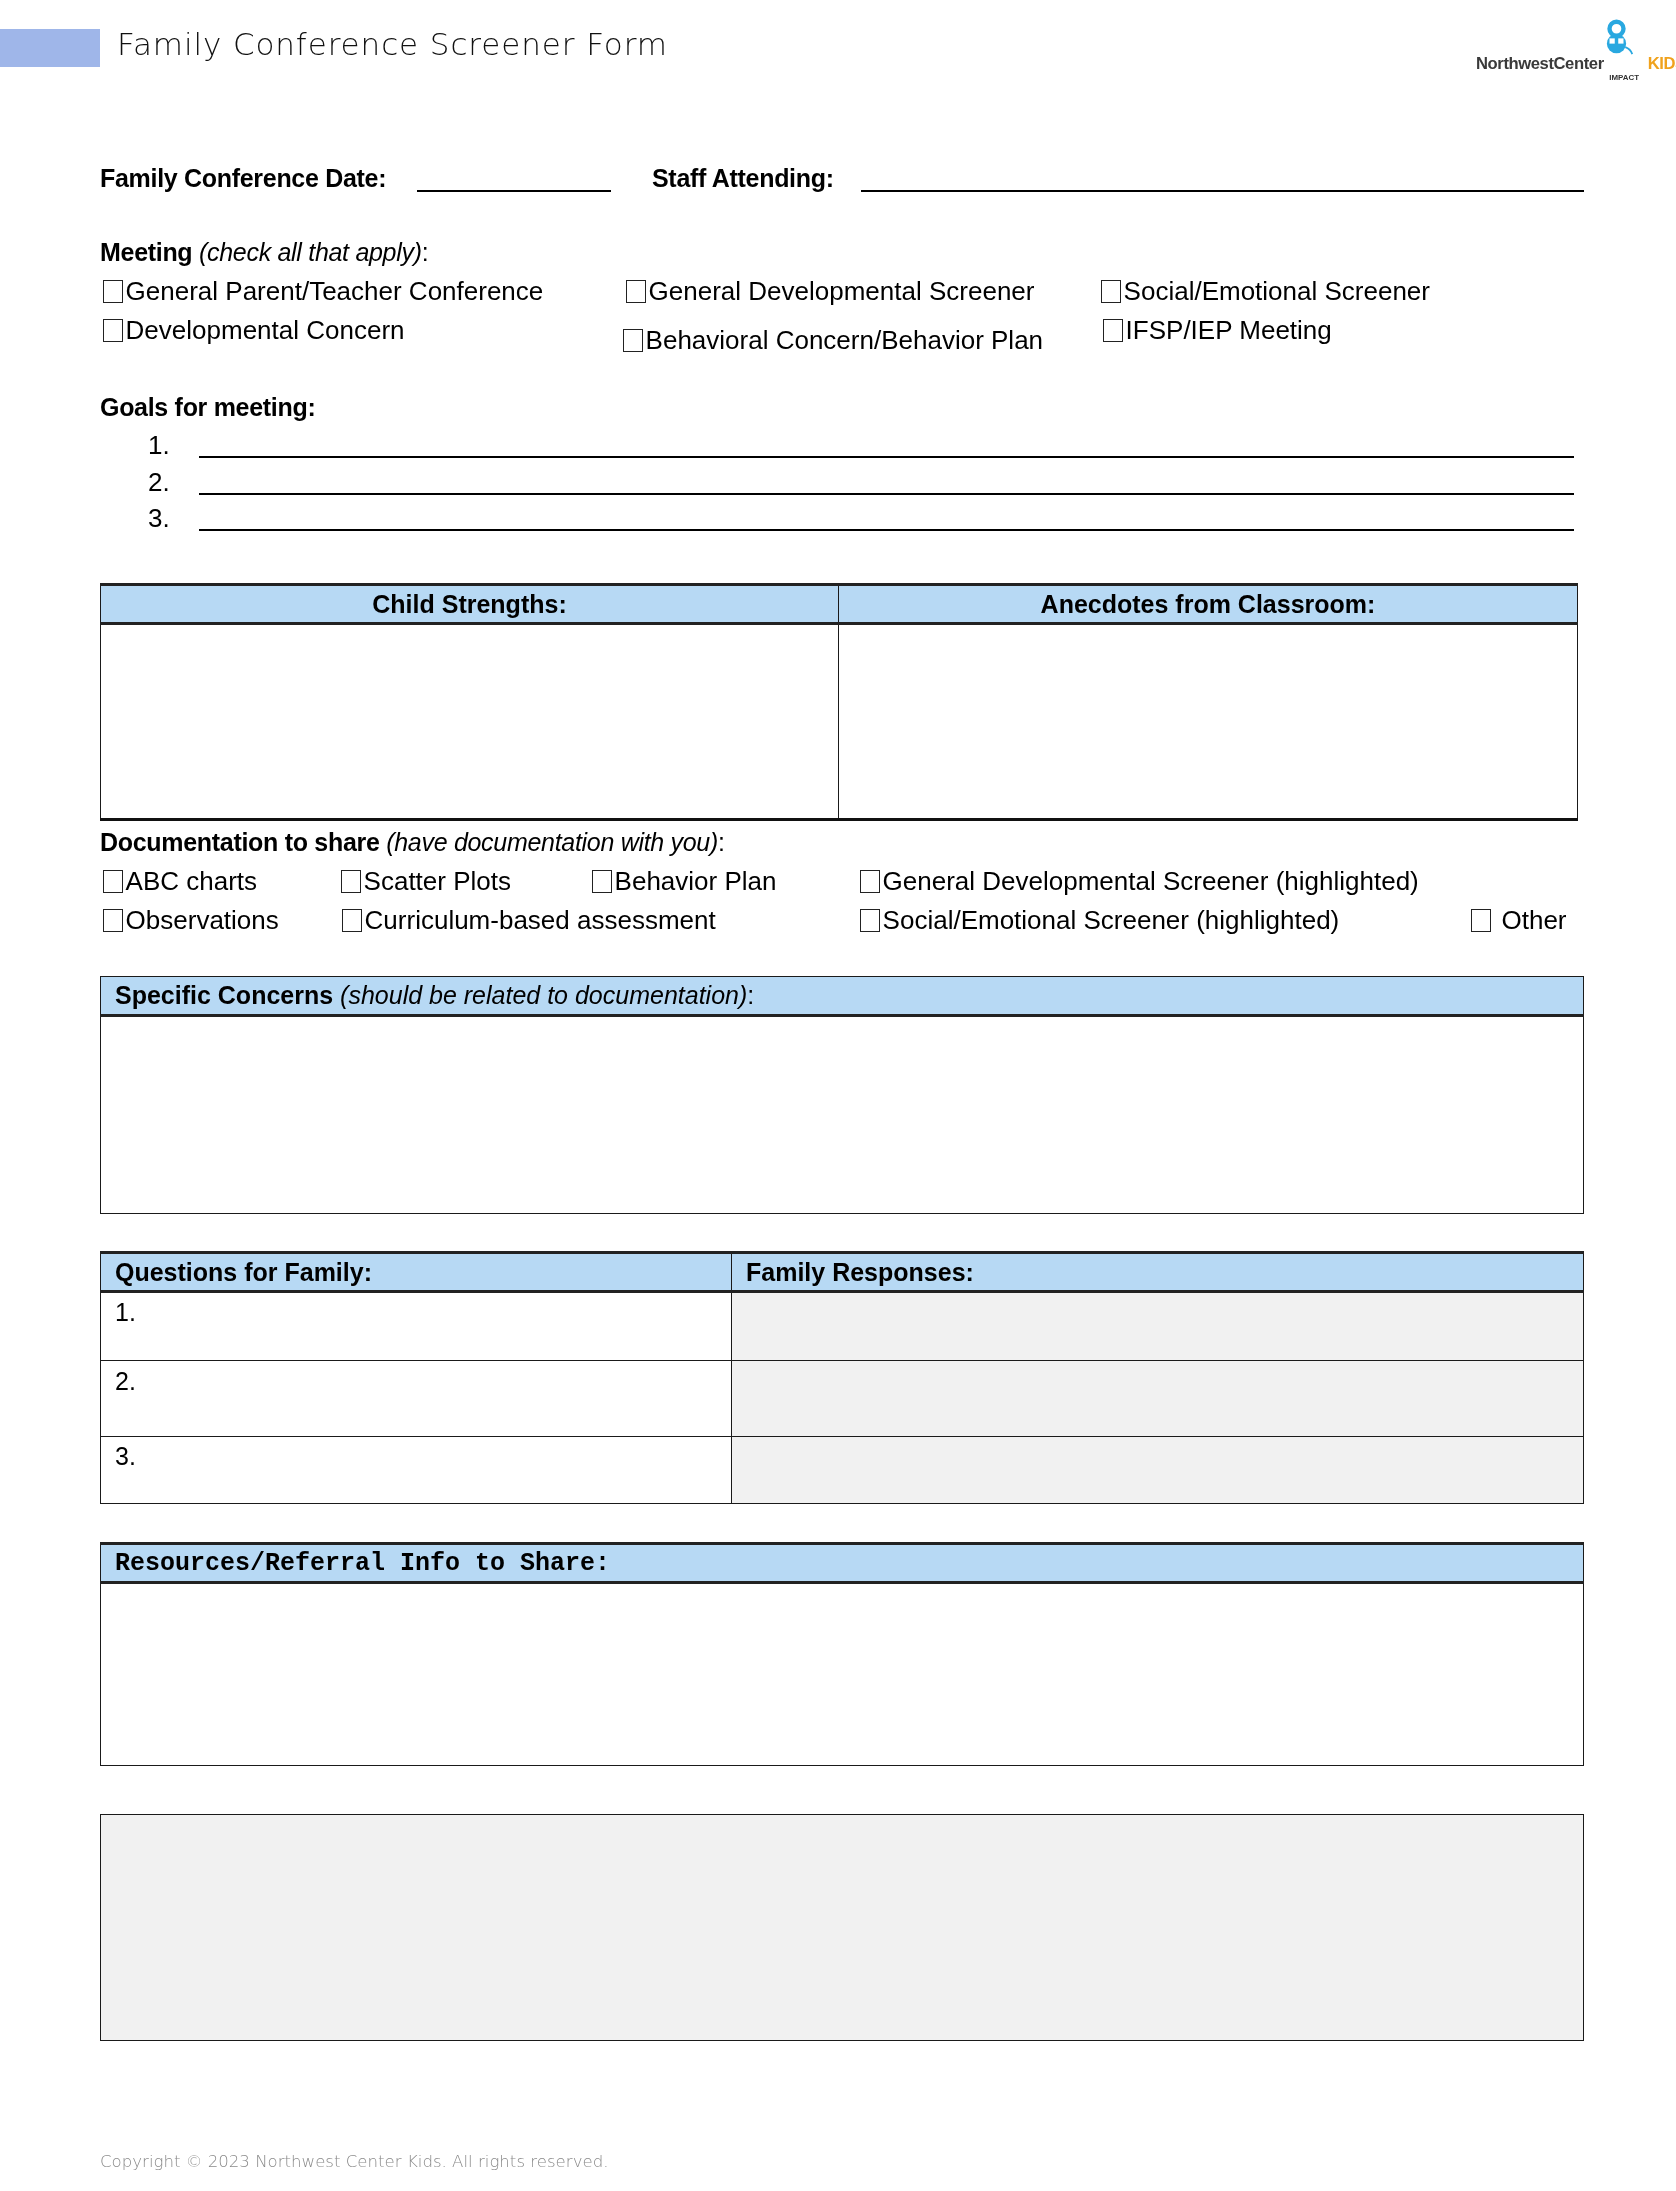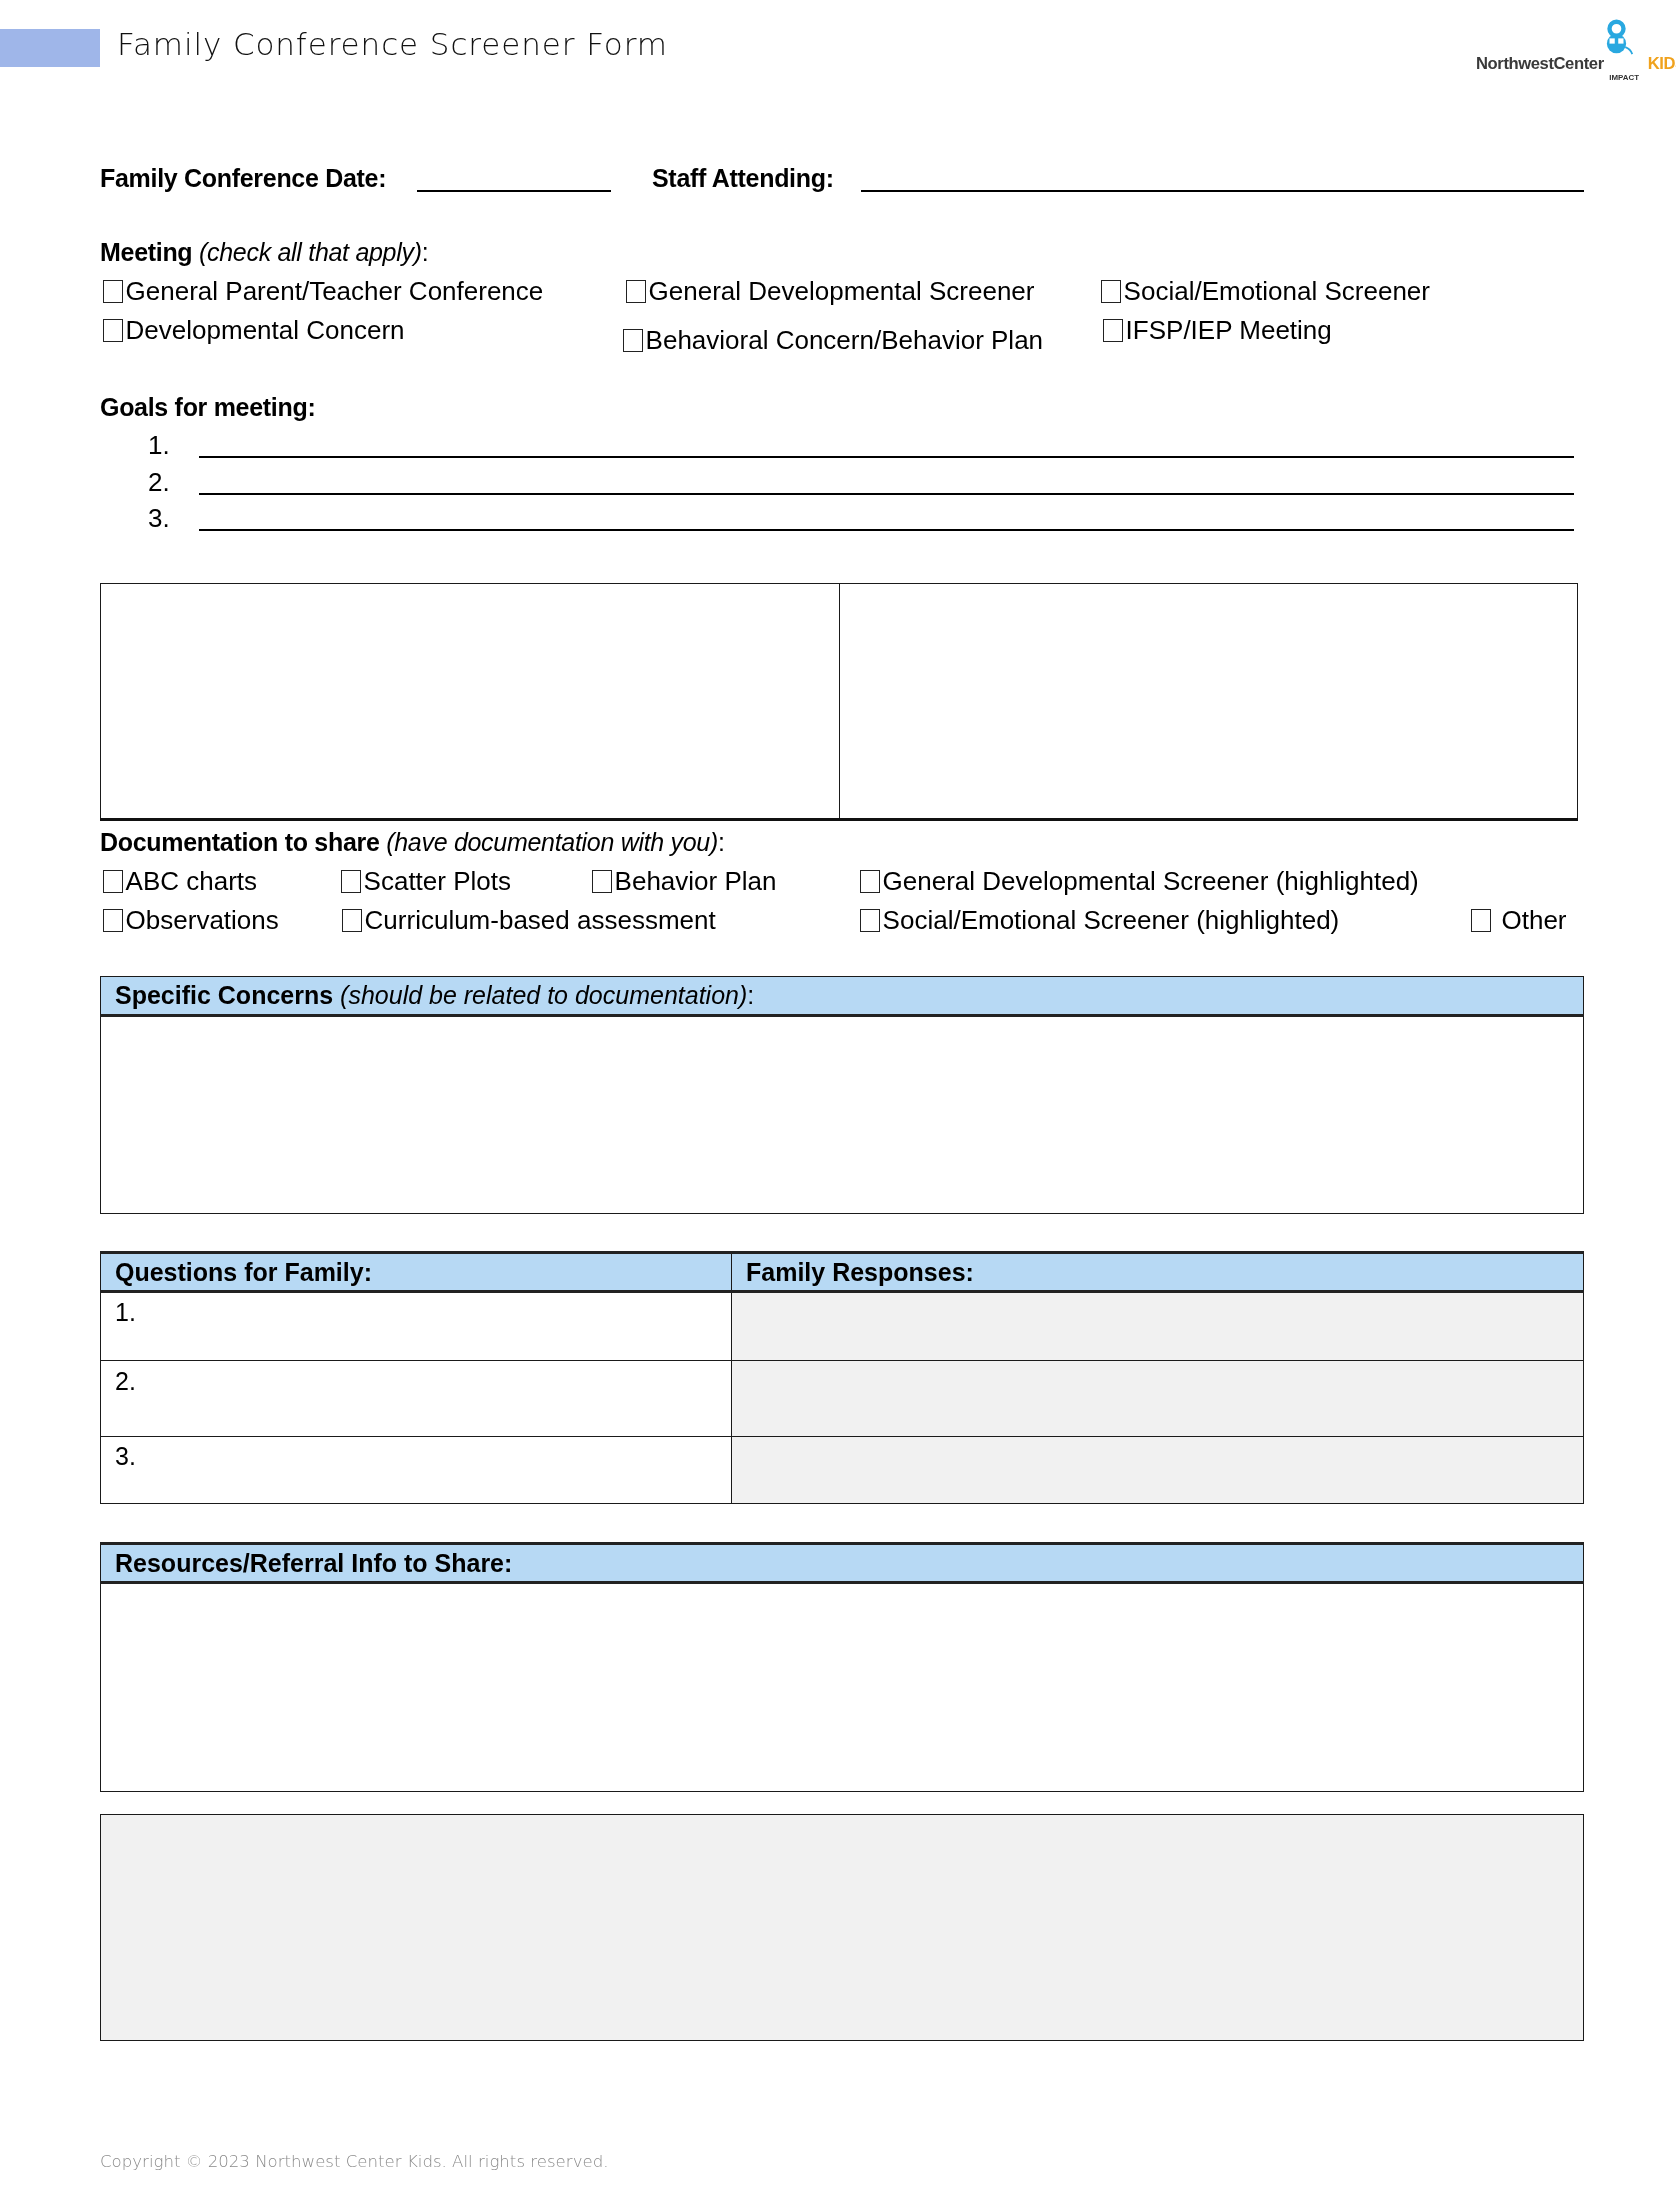--- a/index.html
+++ b/index.html
@@ -71,20 +71,24 @@
 <div class="abs lbl" style="left:100px; top:393px;">Goals for meeting:</div>
 <div class="abs txt" style="left:148px; top:430px;">1.</div>
 <div class="abs line" style="left:199px; top:456px; width:1375px;"></div>
 <div class="abs txt" style="left:148px; top:467px;">2.</div>
 <div class="abs line" style="left:199px; top:493px; width:1375px;"></div>
 <div class="abs txt" style="left:148px; top:503px;">3.</div>
 <div class="abs line" style="left:199px; top:529px; width:1375px;"></div>
 
 <table class="box" style="left:100px; top:583px; width:1478px; height:238px;">
   <tbody>
+      <tr>
+    <th class="hdr center outer-thick" style="width:738px;">Child Strengths:</th>
+    <th class="hdr center outer-thick">Anecdotes from Classroom:</th>
+  </tr>
   <tr>
     <td style="border-bottom:3.5px solid #111;"></td>
     <td style="border-bottom:3.5px solid #111;"></td>
   </tr>
 </tbody>
   </table>
 
 <div class="abs lbl" style="left:100px; top:828px;">
   <span>Documentation to share</span> <i>(have documentation with you)</i><span style="font-weight:normal">:</span>
 </div>
@@ -124,21 +128,21 @@
     <td class="num">2.</td>
     <td class="gray"></td>
   </tr>
   <tr style="height:67px;">
     <td class="num">3.</td>
     <td class="gray"></td>
   </tr>
 </tbody>
   </table>
 
-<table class="box" style="left:100px; top:1542px; width:1484px; height:250px;">
+<table class="box" style="left:100px; top:1542px; width:1484px; height:224px;font-family:Liberation Mono, monospace;">
   <tbody>
       <tr>
         <th class="hdr outer-thick">Resources/Referral Info to Share:</th>
       </tr>
   <tr>
         <td></td>
       </tr>
 </tbody>
   </table>
 

